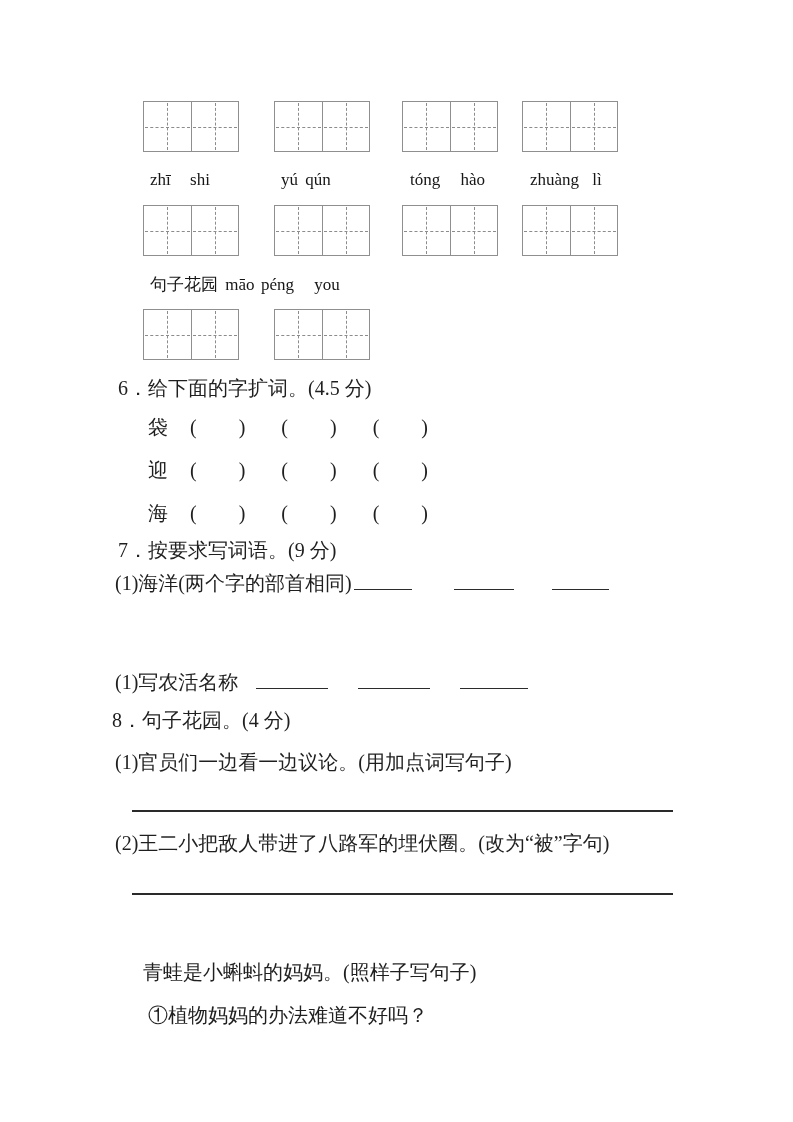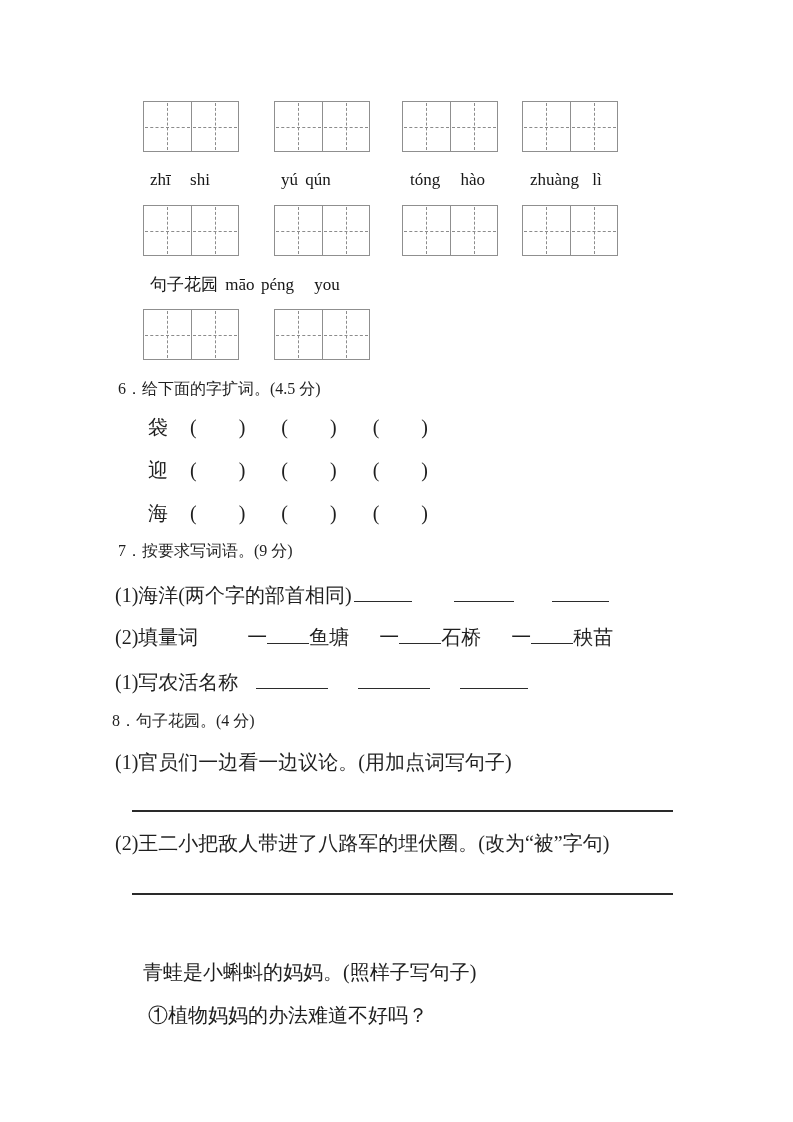--- a/index.html
+++ b/index.html
@@ -35,21 +35,21 @@
     font-size:17px; line-height:20px;
     color:#161616;
     white-space:nowrap;
   }
   .row {
     position:absolute;
     font-size:20px; line-height:27px;
     white-space:nowrap;
     color:#1f1f1f;
   }
-  .heading { font-size:16px; }
+  .heading { font-size:20px; }
   
   .ul {
     display:inline-block;
     border-bottom:1px solid #2b2b2b;
     height:2px;
     vertical-align:baseline;
   }
   
   .pblank { display:inline; }
   .sp { display:inline-block; width:42px; }
@@ -134,27 +134,24 @@
   <div class="row" style="left:148px;top:457px">
     <span class="zi">迎</span><span class="pblank" style="margin-left:22px"><span>(</span><span class="sp"></span><span>)</span></span><span class="pblank" style="margin-left:36px"><span>(</span><span class="sp"></span><span>)</span></span><span class="pblank" style="margin-left:36px"><span>(</span><span class="sp"></span><span>)</span></span>
   </div>
 
   <div class="row" style="left:148px;top:500px">
     <span class="zi">海</span><span class="pblank" style="margin-left:22px"><span>(</span><span class="sp"></span><span>)</span></span><span class="pblank" style="margin-left:36px"><span>(</span><span class="sp"></span><span>)</span></span><span class="pblank" style="margin-left:36px"><span>(</span><span class="sp"></span><span>)</span></span>
   </div>
 
   <div class="row heading" style="left:118px;top:537px">7．按要求写词语。(9 分)</div>
 
-  <div class="row" style="left:115px;top:582px">
+  <div class="row" style="left:115px;top:570px">
     <span>(1)海洋(两个字的部首相同)</span><span class="ul" style="width:58px;margin-left:2px"></span><span class="ul" style="width:60px;margin-left:42px"></span><span class="ul" style="width:57px;margin-left:38px"></span>
   </div>
 
-  <div class="row" style="left:115px;top:624px">
-    <span>(2)填量词</span><span style="margin-left:49px">一</span><span class="ul" style="width:42px"></span><span>鱼塘</span><span style="margin-left:30px">一</span><span class="ul" style="width:42px"></span><span>石桥</span><span style="margin-left:30px">一</span><span class="ul" style="width:42px"></span><span>秧苗</span>
-  </div>
 
   <div class="row" style="left:115px;top:669px">
     <span>(1)写农活名称</span><span class="ul" style="width:72px;margin-left:18px"></span><span class="ul" style="width:72px;margin-left:30px"></span><span class="ul" style="width:68px;margin-left:30px"></span>
   </div>
 
   <div class="row heading" style="left:112px;top:707px">8．句子花园。(4 分)</div>
 
   <div class="row" style="left:115px;top:749px">(1)官员们一边看一边议论。(用加点词写句子)</div>
 
   <div class="ansline" style="left:132px;top:810px;width:541px"></div>

